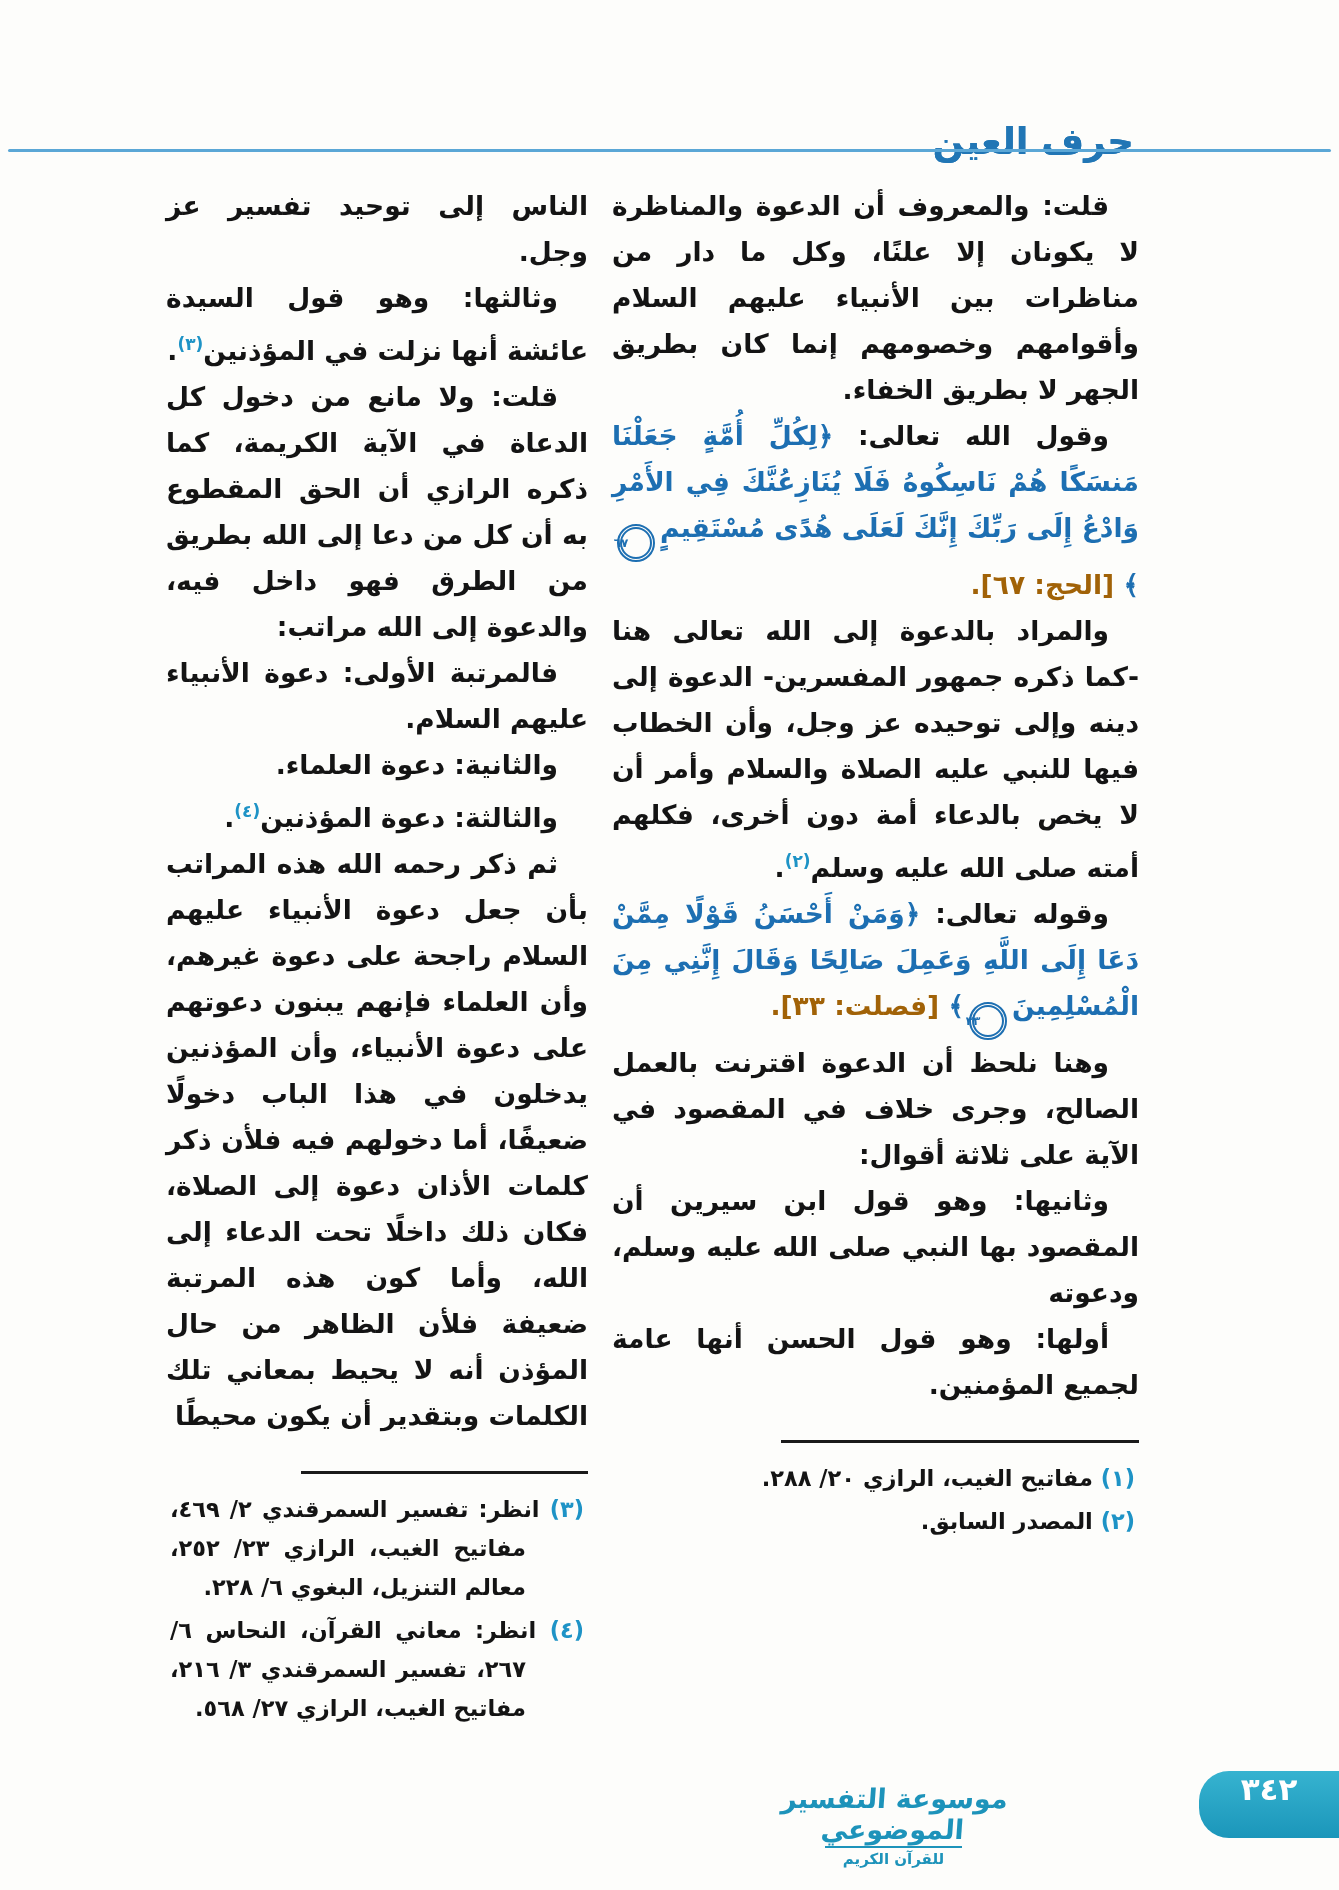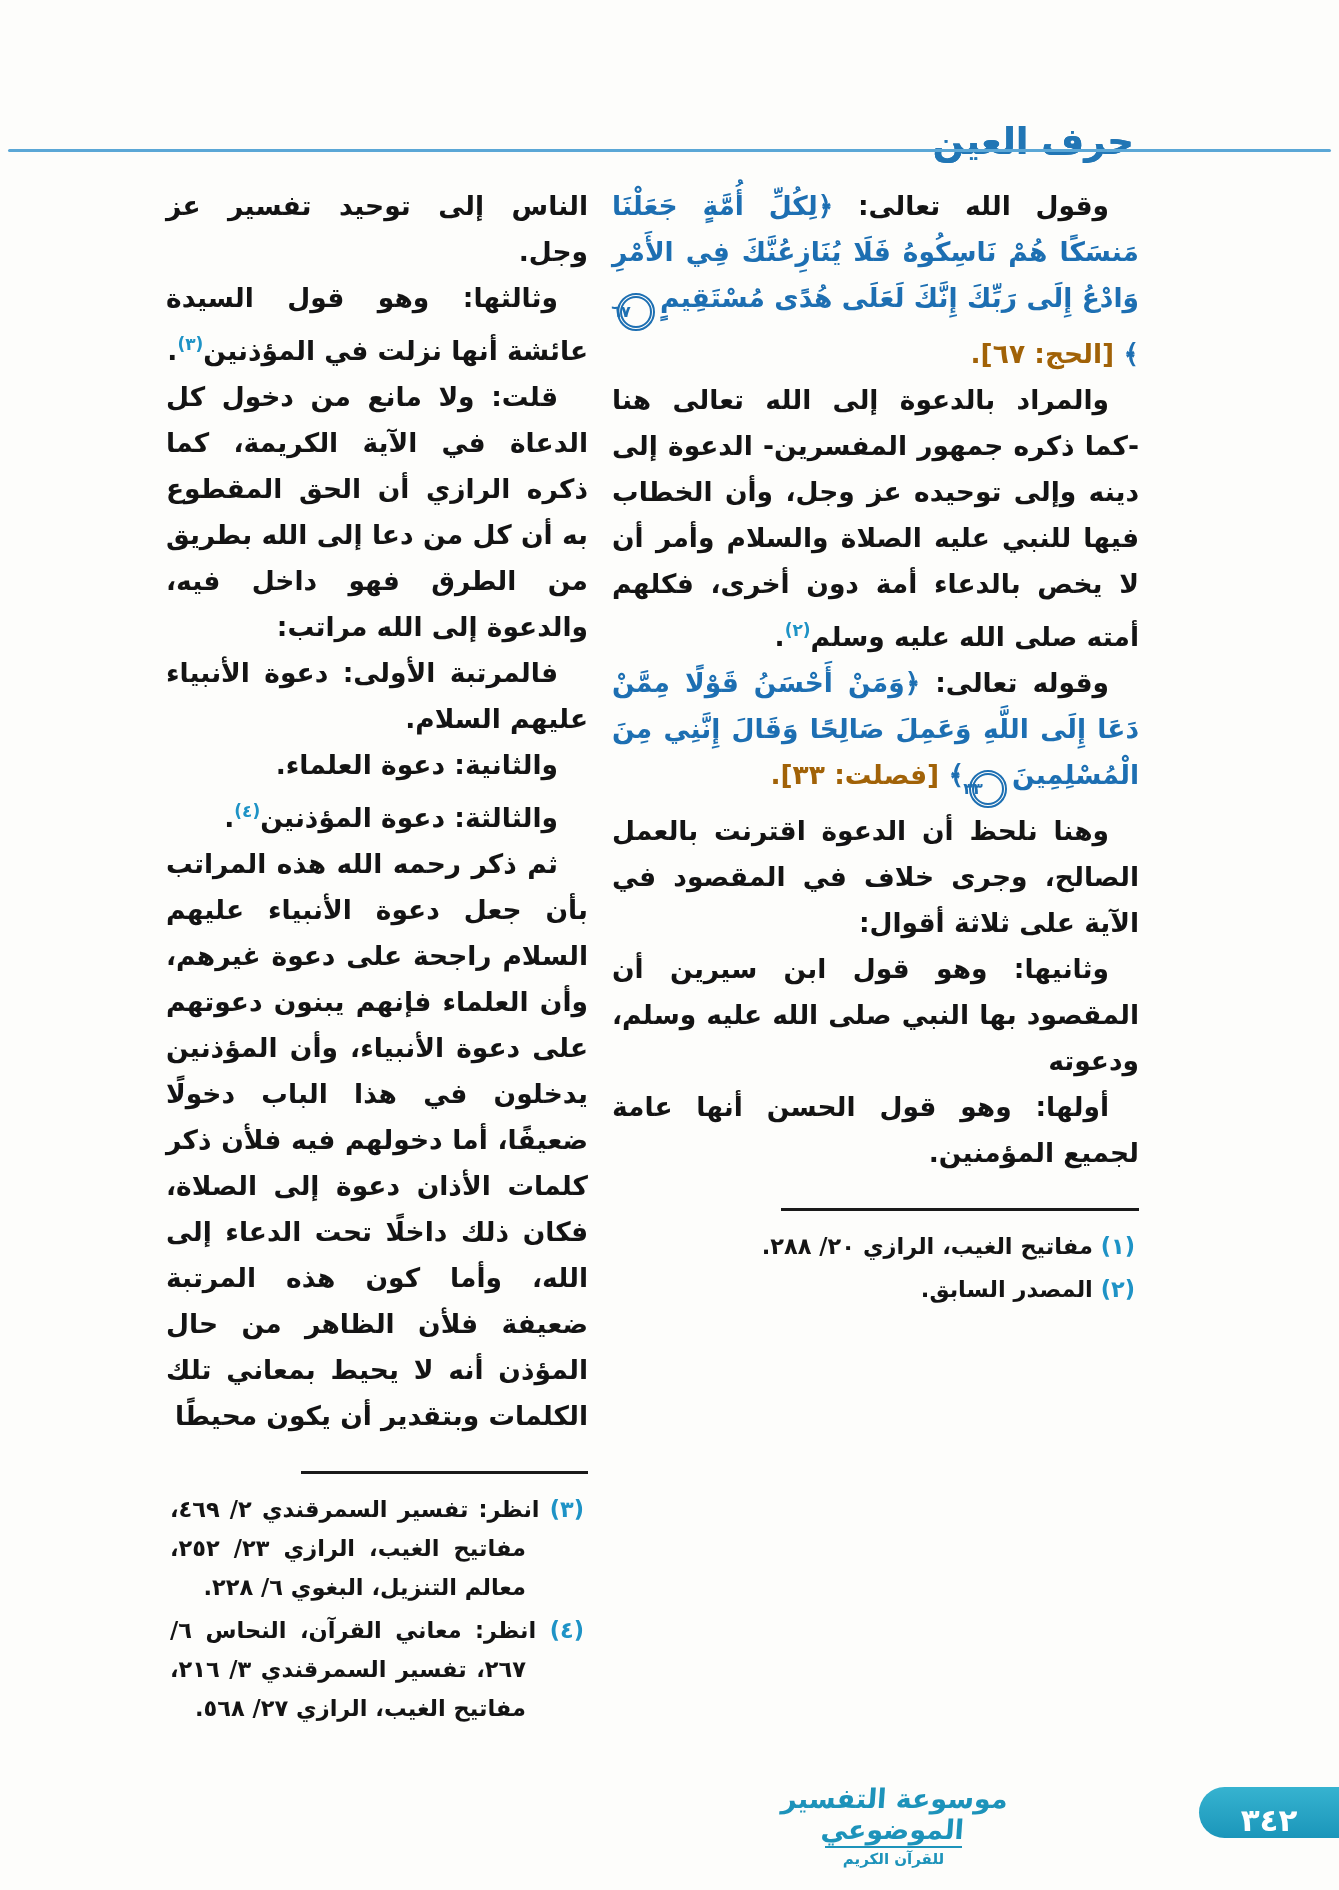--- a/index.html
+++ b/index.html
@@ -68,21 +68,21 @@
 
   .aya-num {
     display: inline-flex;
     align-items: center;
     justify-content: center;
     width: 38px;
     height: 38px;
     border: 5px double #1d6fb2;
     border-radius: 50%;
     color: #1d6fb2;
-    font-size: 16px;
+    font-size: 12px;
     font-weight: 700;
     margin: 0 5px;
     vertical-align: -10px;
     box-sizing: border-box;
   }
 
   .fn-ref {
     color: #1e93c6;
     font-size: 17px;
     font-weight: 700;
@@ -104,25 +104,25 @@
     text-indent: -58px;
   }
   .fn-num { color: #1e93c6; }
 
   
   .page-number-bar {
     position: absolute;
     bottom: 52px;
     right: 0;
     width: 140px;
-    height: 51px;
+    height: 67px;
     background: linear-gradient(180deg, #36b3d0, #1b96ba);
     border-radius: 30px 0 0 30px;
     display: flex;
-    align-items: flex-end;
+    align-items: flex-start;
     justify-content: center;
     color: #ffffff;
     font-size: 31px;
     font-weight: 700;
   }
   .logo {
     position: absolute;
     bottom: 22px;
     right: 318px;
     width: 255px;
@@ -148,20 +148,21 @@
 <body>
 
 <div class="page">
 
   <div class="section-title">حرف العين</div>
 
   <div class="header-rule"></div>
 
   <main class="columns">
     <section class="col col-right" id="col-right">
+        <p class="para indent"><span class="seg lead">قلت:</span><span class="seg"> والمعروف أن الدعوة والمناظرة لا يكونان إلا علنًا، وكل ما دار من مناظرات بين الأنبياء عليهم السلام وأقوامهم وخصومهم إنما كان بطريق الجهر لا بطريق الخفاء.</span></p>
         <p class="para indent"><span class="seg">وقول الله تعالى: </span><span class="seg quran">﴿لِكُلِّ أُمَّةٍ جَعَلْنَا مَنسَكًا هُمْ نَاسِكُوهُ فَلَا يُنَازِعُنَّكَ فِي الأَمْرِ وَادْعُ إِلَى رَبِّكَ إِنَّكَ لَعَلَى هُدًى مُسْتَقِيمٍ</span><span class="aya-num">٦٧</span><span class="seg quran">﴾</span><span class="seg verse-ref"> [الحج: ٦٧].</span></p>
         <p class="para indent"><span class="seg">والمراد بالدعوة إلى الله تعالى هنا -كما ذكره جمهور المفسرين- الدعوة إلى دينه وإلى توحيده عز وجل، وأن الخطاب فيها للنبي عليه الصلاة والسلام وأمر أن لا يخص بالدعاء أمة دون أخرى، فكلهم أمته صلى الله عليه وسلم</span><span class="fn-ref">(٢)</span><span class="seg">.</span></p>
         <p class="para indent"><span class="seg">وقوله تعالى: </span><span class="seg quran">﴿وَمَنْ أَحْسَنُ قَوْلًا مِمَّنْ دَعَا إِلَى اللَّهِ وَعَمِلَ صَالِحًا وَقَالَ إِنَّنِي مِنَ الْمُسْلِمِينَ</span><span class="aya-num">٣٣</span><span class="seg quran">﴾</span><span class="seg verse-ref"> [فصلت: ٣٣].</span></p>
         <p class="para indent"><span class="seg">وهنا نلحظ أن الدعوة اقترنت بالعمل الصالح، وجرى خلاف في المقصود في الآية على ثلاثة أقوال:</span></p>
         <p class="para indent"><span class="seg lead">وثانيها:</span><span class="seg"> وهو قول ابن سيرين أن المقصود بها النبي صلى الله عليه وسلم، ودعوته</span></p>
         <p class="para indent"><span class="seg lead">أولها:</span><span class="seg"> وهو قول الحسن أنها عامة لجميع المؤمنين.</span></p>
         <div class="fn-sep"></div>
         <p class="fnote"><span class="fn-num">(١)</span><span class="seg"> مفاتيح الغيب، الرازي ٢٠/ ٢٨٨.</span></p>
         <p class="fnote"><span class="fn-num">(٢)</span><span class="seg"> المصدر السابق.</span></p>
       </section>

